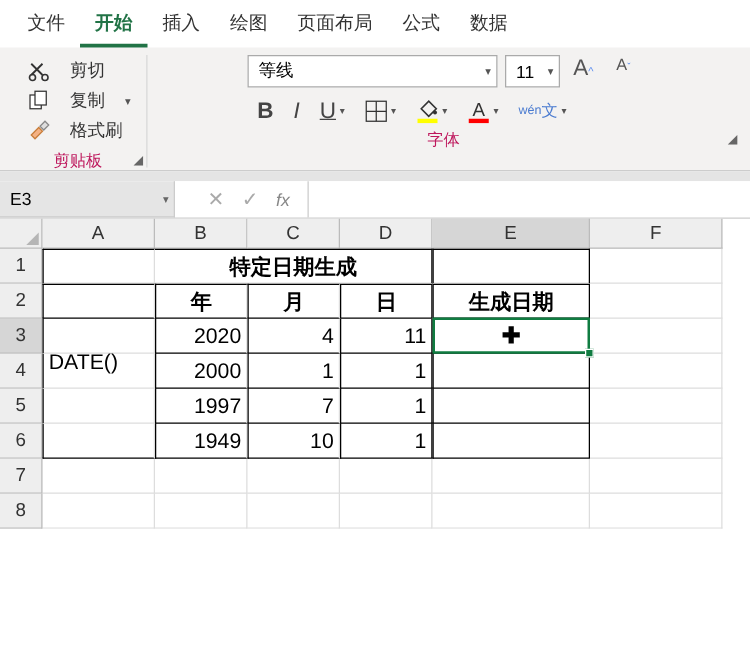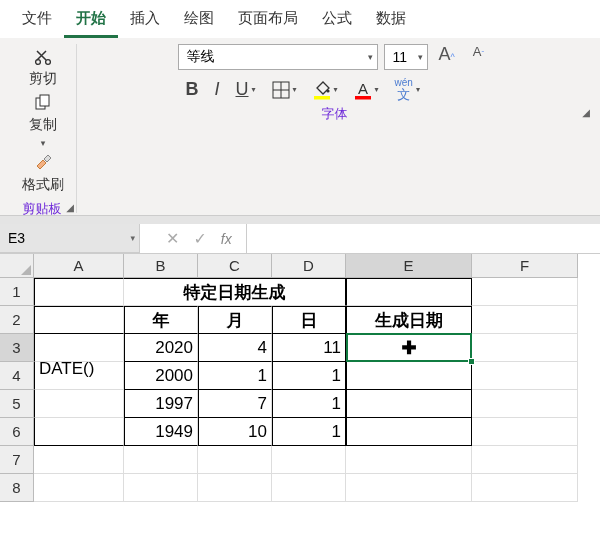--- a/index.html
+++ b/index.html
@@ -8,28 +8,28 @@
   
   .menubar { display: flex; background: #fff; padding: 4px 10px 0 10px; gap: 0; }
   .menu-item { padding: 5px 12px; font-size: 15px; color: #333; cursor: pointer; }
   .menu-item.active { color: #217346; font-weight: bold; border-bottom: 3px solid #217346; padding-bottom: 7px; }
 
   
   .ribbon { display: flex; background: #f3f2f1; padding: 6px 8px 2px 8px; border-bottom: 1px solid #ccc; }
   .ribbon-group { display: flex; flex-direction: column; align-items: center; padding: 0 8px; border-right: 1px solid #d8d8d8; }
   .ribbon-group:last-child { border-right: none; flex: 1; }
   .group-body { display: flex; align-items: flex-start; }
-  .group-label { font-size: 13px; color: #6d28d9; padding: 4px 0 2px 0; }
+  .group-label { font-size: 13px; color: #be185d; padding: 4px 0 2px 0; }
   .expand-corner { font-size: 10px; color: #666; align-self: flex-end; margin-top: -18px; margin-right: -6px; }
 
   .paste-big { display: flex; flex-direction: column; align-items: center; color: #aaa; padding: 4px 6px 0 6px; }
   .paste-big svg { display: block; }
   .paste-label { font-size: 14px; margin-top: 2px; color: #aaa; }
   .clip-btns { display: flex; flex-direction: column; gap: 2px; padding: 2px 2px 0 4px; }
-  .clip-btn { display: flex; align-items: center; gap: 4px; color: #333; padding: 2px 2px; font-size: 14px; cursor: pointer; flex-direction: column; }
+  .clip-btn { display: flex; align-items: center; gap: 16px; color: #333; padding: 2px 2px; font-size: 14px; cursor: pointer; }
   .clip-btn svg { flex-shrink: 0; }
 
   .font-row1 { display: flex; align-items: center; gap: 6px; margin-bottom: 8px; }
   .font-select { display: flex; align-items: center; justify-content: space-between; border: 1px solid #aaa; background: #fff; height: 26px; padding: 0 4px 0 8px; font-size: 14px; }
   .font-select.name { width: 200px; gap: 13px; }
   .font-select.size { width: 44px; }
   .caret { font-size: 9px; color: #555; }
   .font-scale-btn { width: 26px; height: 26px; display: flex; align-items: baseline; justify-content: center; color: #555; }
   .font-row2 { display: flex; align-items: center; gap: 16px; padding-left: 8px; }
   .fbtn { display: flex; align-items: center; gap: 2px; color: #444; cursor: pointer; }
@@ -165,21 +165,21 @@
           <span class="dd">▾</span>
         </div>
         <div class="fbtn">
           <svg width="18" height="20" viewBox="0 0 18 20">
               <text x="9" y="14" font-size="15" text-anchor="middle" fill="#333" font-family="Arial">A</text>
               <rect x="1" y="16" width="16" height="3.5" fill="#ff0000"></rect>
             </svg>
           <span class="dd">▾</span>
         </div>
         <div class="fbtn">
-          <div style="display:flex;flex-direction:column;align-items:center;line-height:1;color:#4a7bd0">
+          <div style="display:flex;flex-direction:row;align-items:center;line-height:1;color:#4a7bd0">
             <span style="font-size:10px">wén</span>
             <span style="font-size:13px">文</span>
           </div>
           <span class="dd">▾</span>
         </div>
       </div>
     </div>
     <div class="group-label">字体</div>
     <div class="expand-corner">◢</div>
   </div>

